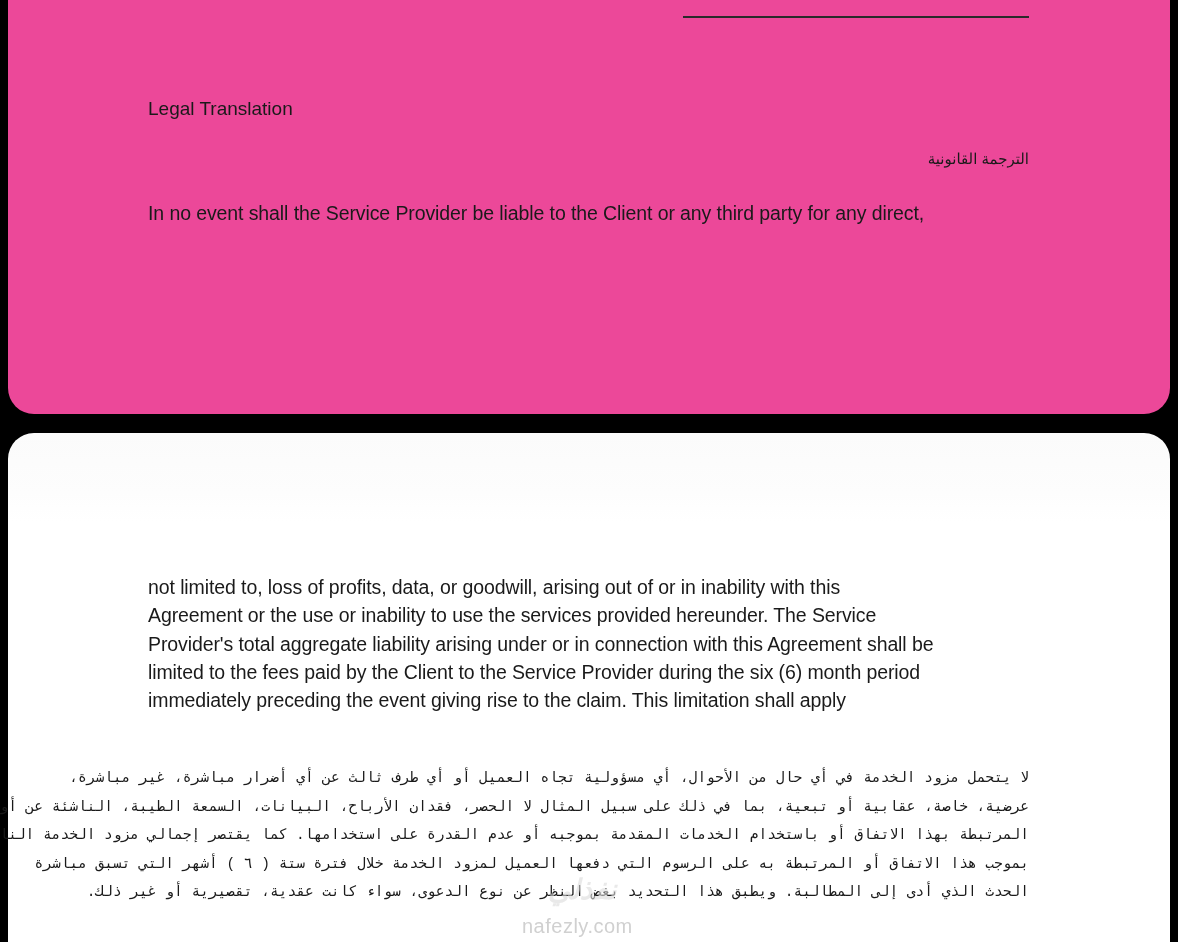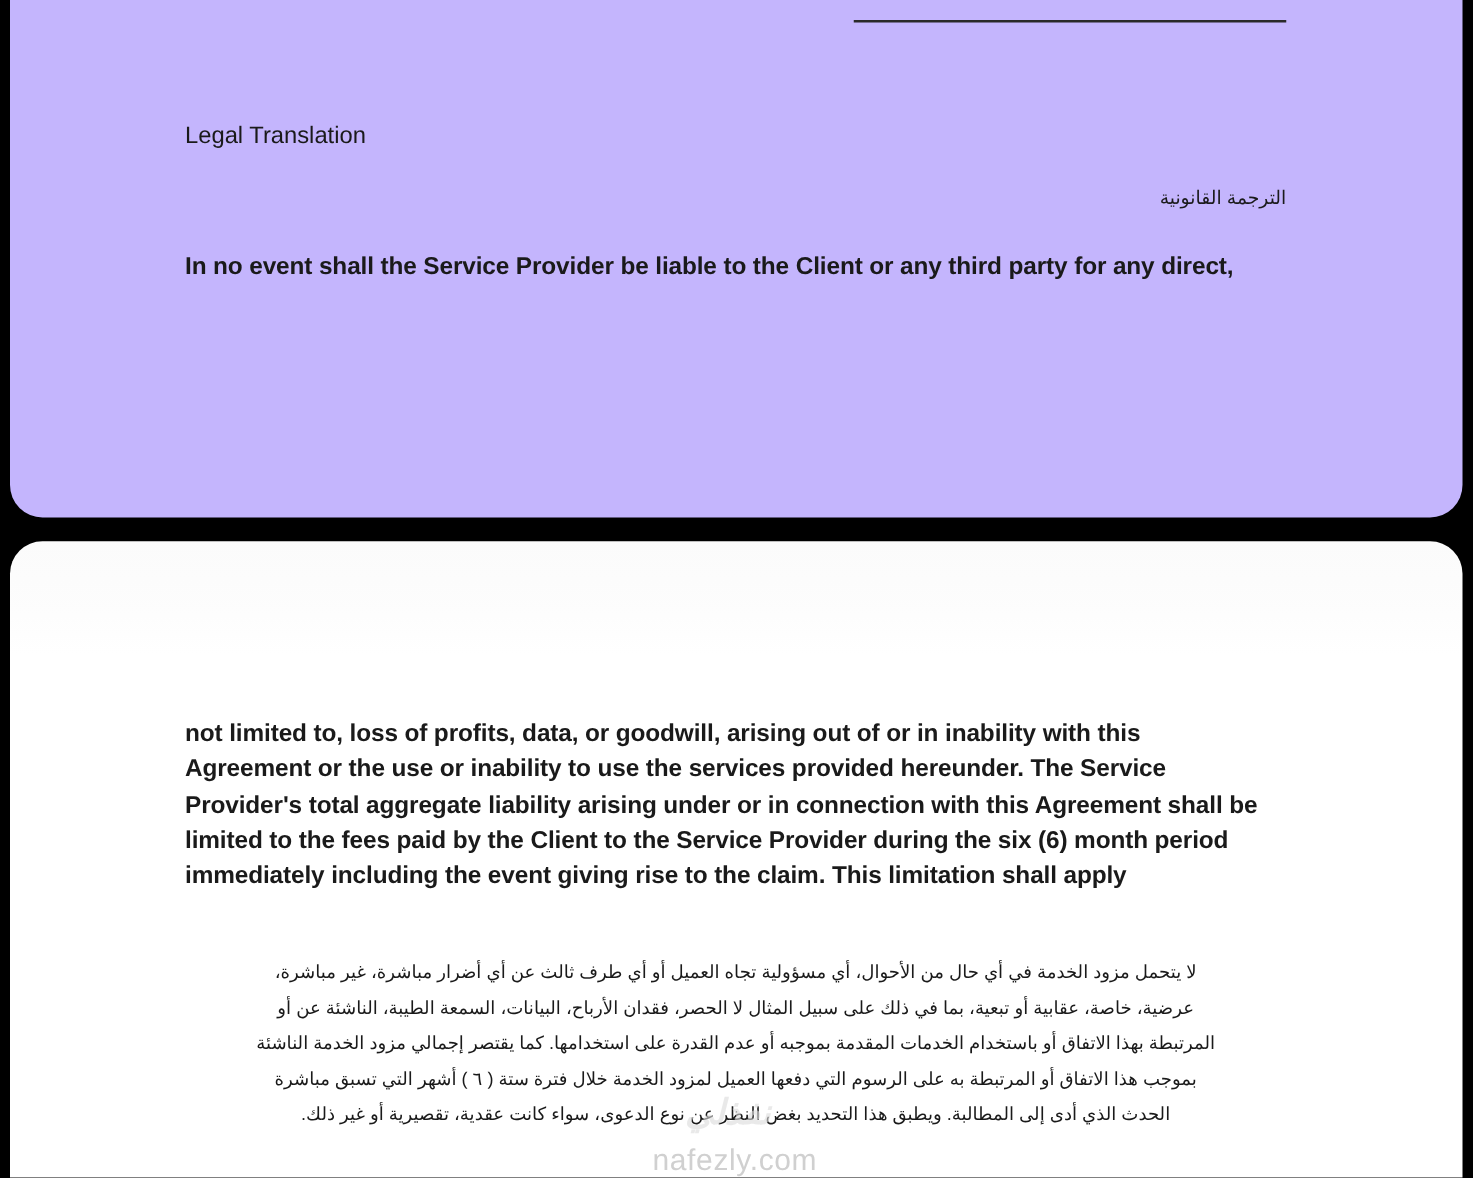--- a/index.html
+++ b/index.html
@@ -15,21 +15,21 @@
     .viewport {
       position: relative;
       width: 1178px;
       height: 942px;
       background: #000;
     }
     .page {
       position: absolute;
       left: 8px;
       width: 1162px;
-      background: #c4b5fd;
+      background: #ec4899;
     }
     .page-top {
       top: 0;
       height: 414px;
       border-radius: 0 0 26px 26px;
     }
     .page-bottom {
       top: 433px;
       height: 520px;
       border-radius: 26px 26px 0 0;
@@ -60,48 +60,48 @@
       direction: rtl;
       white-space: nowrap;
     }
     .para-en {
       position: absolute;
       left: 140px;
       width: 900px;
       font-size: 19.5px;
       line-height: 28.3px;
       letter-spacing: -0.1px;
-      font-weight: bold;
     }
     .para-en .line {
       display: block;
       white-space: nowrap;
     }
     .para-top { top: 199px; }
     .para-bottom { top: 140px; }
     .para-ar {
       position: absolute;
       left: 140px;
       width: 881px;
       top: 331px;
       direction: rtl;
       text-align: justify;
       font-size: 14.5px;
       line-height: 28.5px;
     }
     .para-ar .line {
       display: block;
       white-space: nowrap;
-      text-align: center;
+      text-align: left;
+      font-family: Liberation Mono, monospace;
     }
     .watermark {
       position: absolute;
       left: 514px;
       top: 482px;
-      font-size: 24px;
+      font-size: 20px;
       color: #c8c8c8;
       letter-spacing: 0.5px;
       opacity: 0.85;
     }
     .watermark-logo {
       position: absolute;
       left: 540px;
       top: 440px;
       font-size: 28px;
       color: #dcdcdc;
@@ -124,21 +124,21 @@
       <span class="line">In no event shall the Service Provider be liable to the Client or any third party for any direct,</span>
     </div>
   </div>
 
   <div class="page page-bottom">
     <div class="para-en para-bottom">
       <span class="line">not limited to, loss of profits, data, or goodwill, arising out of or in inability with this</span>
       <span class="line">Agreement or the use or inability to use the services provided hereunder. The Service</span>
       <span class="line">Provider's total aggregate liability arising under or in connection with this Agreement shall be</span>
       <span class="line">limited to the fees paid by the Client to the Service Provider during the six (6) month period</span>
-      <span class="line">immediately including the event giving rise to the claim. This limitation shall apply</span>
+      <span class="line">immediately preceding the event giving rise to the claim. This limitation shall apply</span>
     </div>
 
     <div class="para-ar">
       <span class="line">لا يتحمل مزود الخدمة في أي حال من الأحوال، أي مسؤولية تجاه العميل أو أي طرف ثالث عن أي أضرار مباشرة، غير مباشرة،</span>
       <span class="line">عرضية، خاصة، عقابية أو تبعية، بما في ذلك على سبيل المثال لا الحصر، فقدان الأرباح، البيانات، السمعة الطيبة، الناشئة عن أو</span>
       <span class="line">المرتبطة بهذا الاتفاق أو باستخدام الخدمات المقدمة بموجبه أو عدم القدرة على استخدامها. كما يقتصر إجمالي مزود الخدمة الناشئة</span>
       <span class="line">بموجب هذا الاتفاق أو المرتبطة به على الرسوم التي دفعها العميل لمزود الخدمة خلال فترة ستة ( ٦ ) أشهر التي تسبق مباشرة</span>
       <span class="line">الحدث الذي أدى إلى المطالبة. ويطبق هذا التحديد بغض النظر عن نوع الدعوى، سواء كانت عقدية، تقصيرية أو غير ذلك.</span>
     </div>
 

